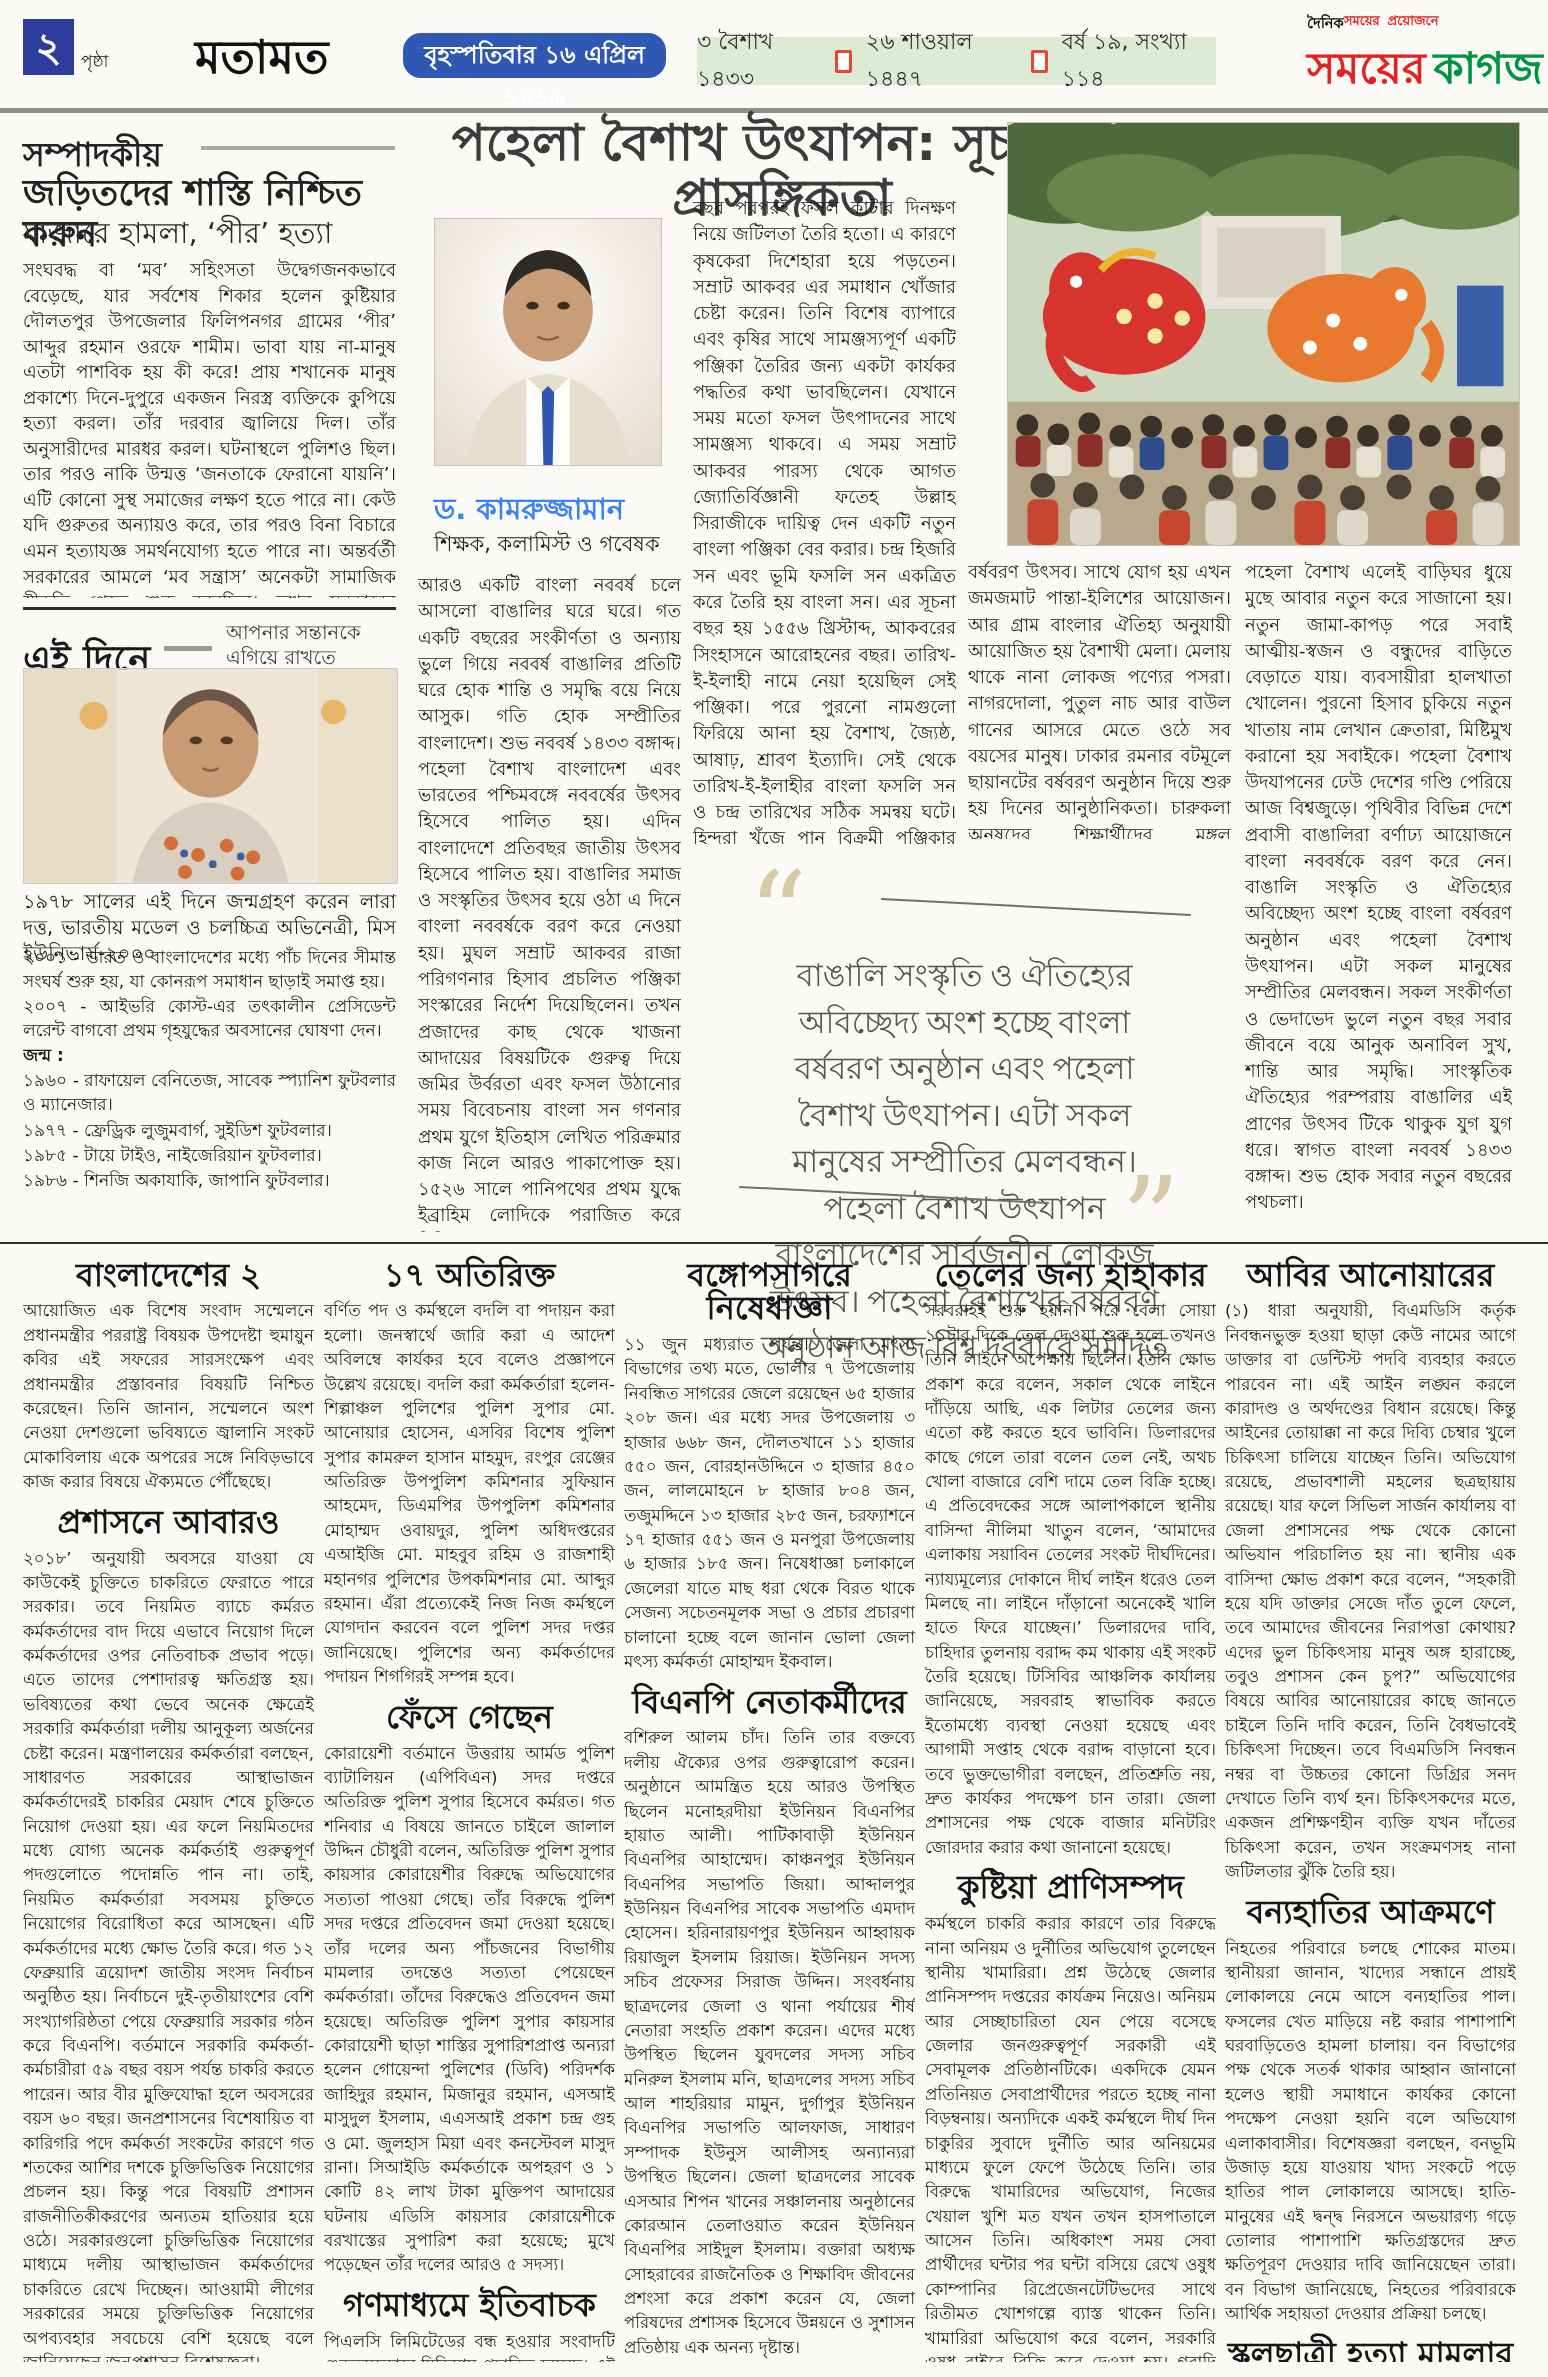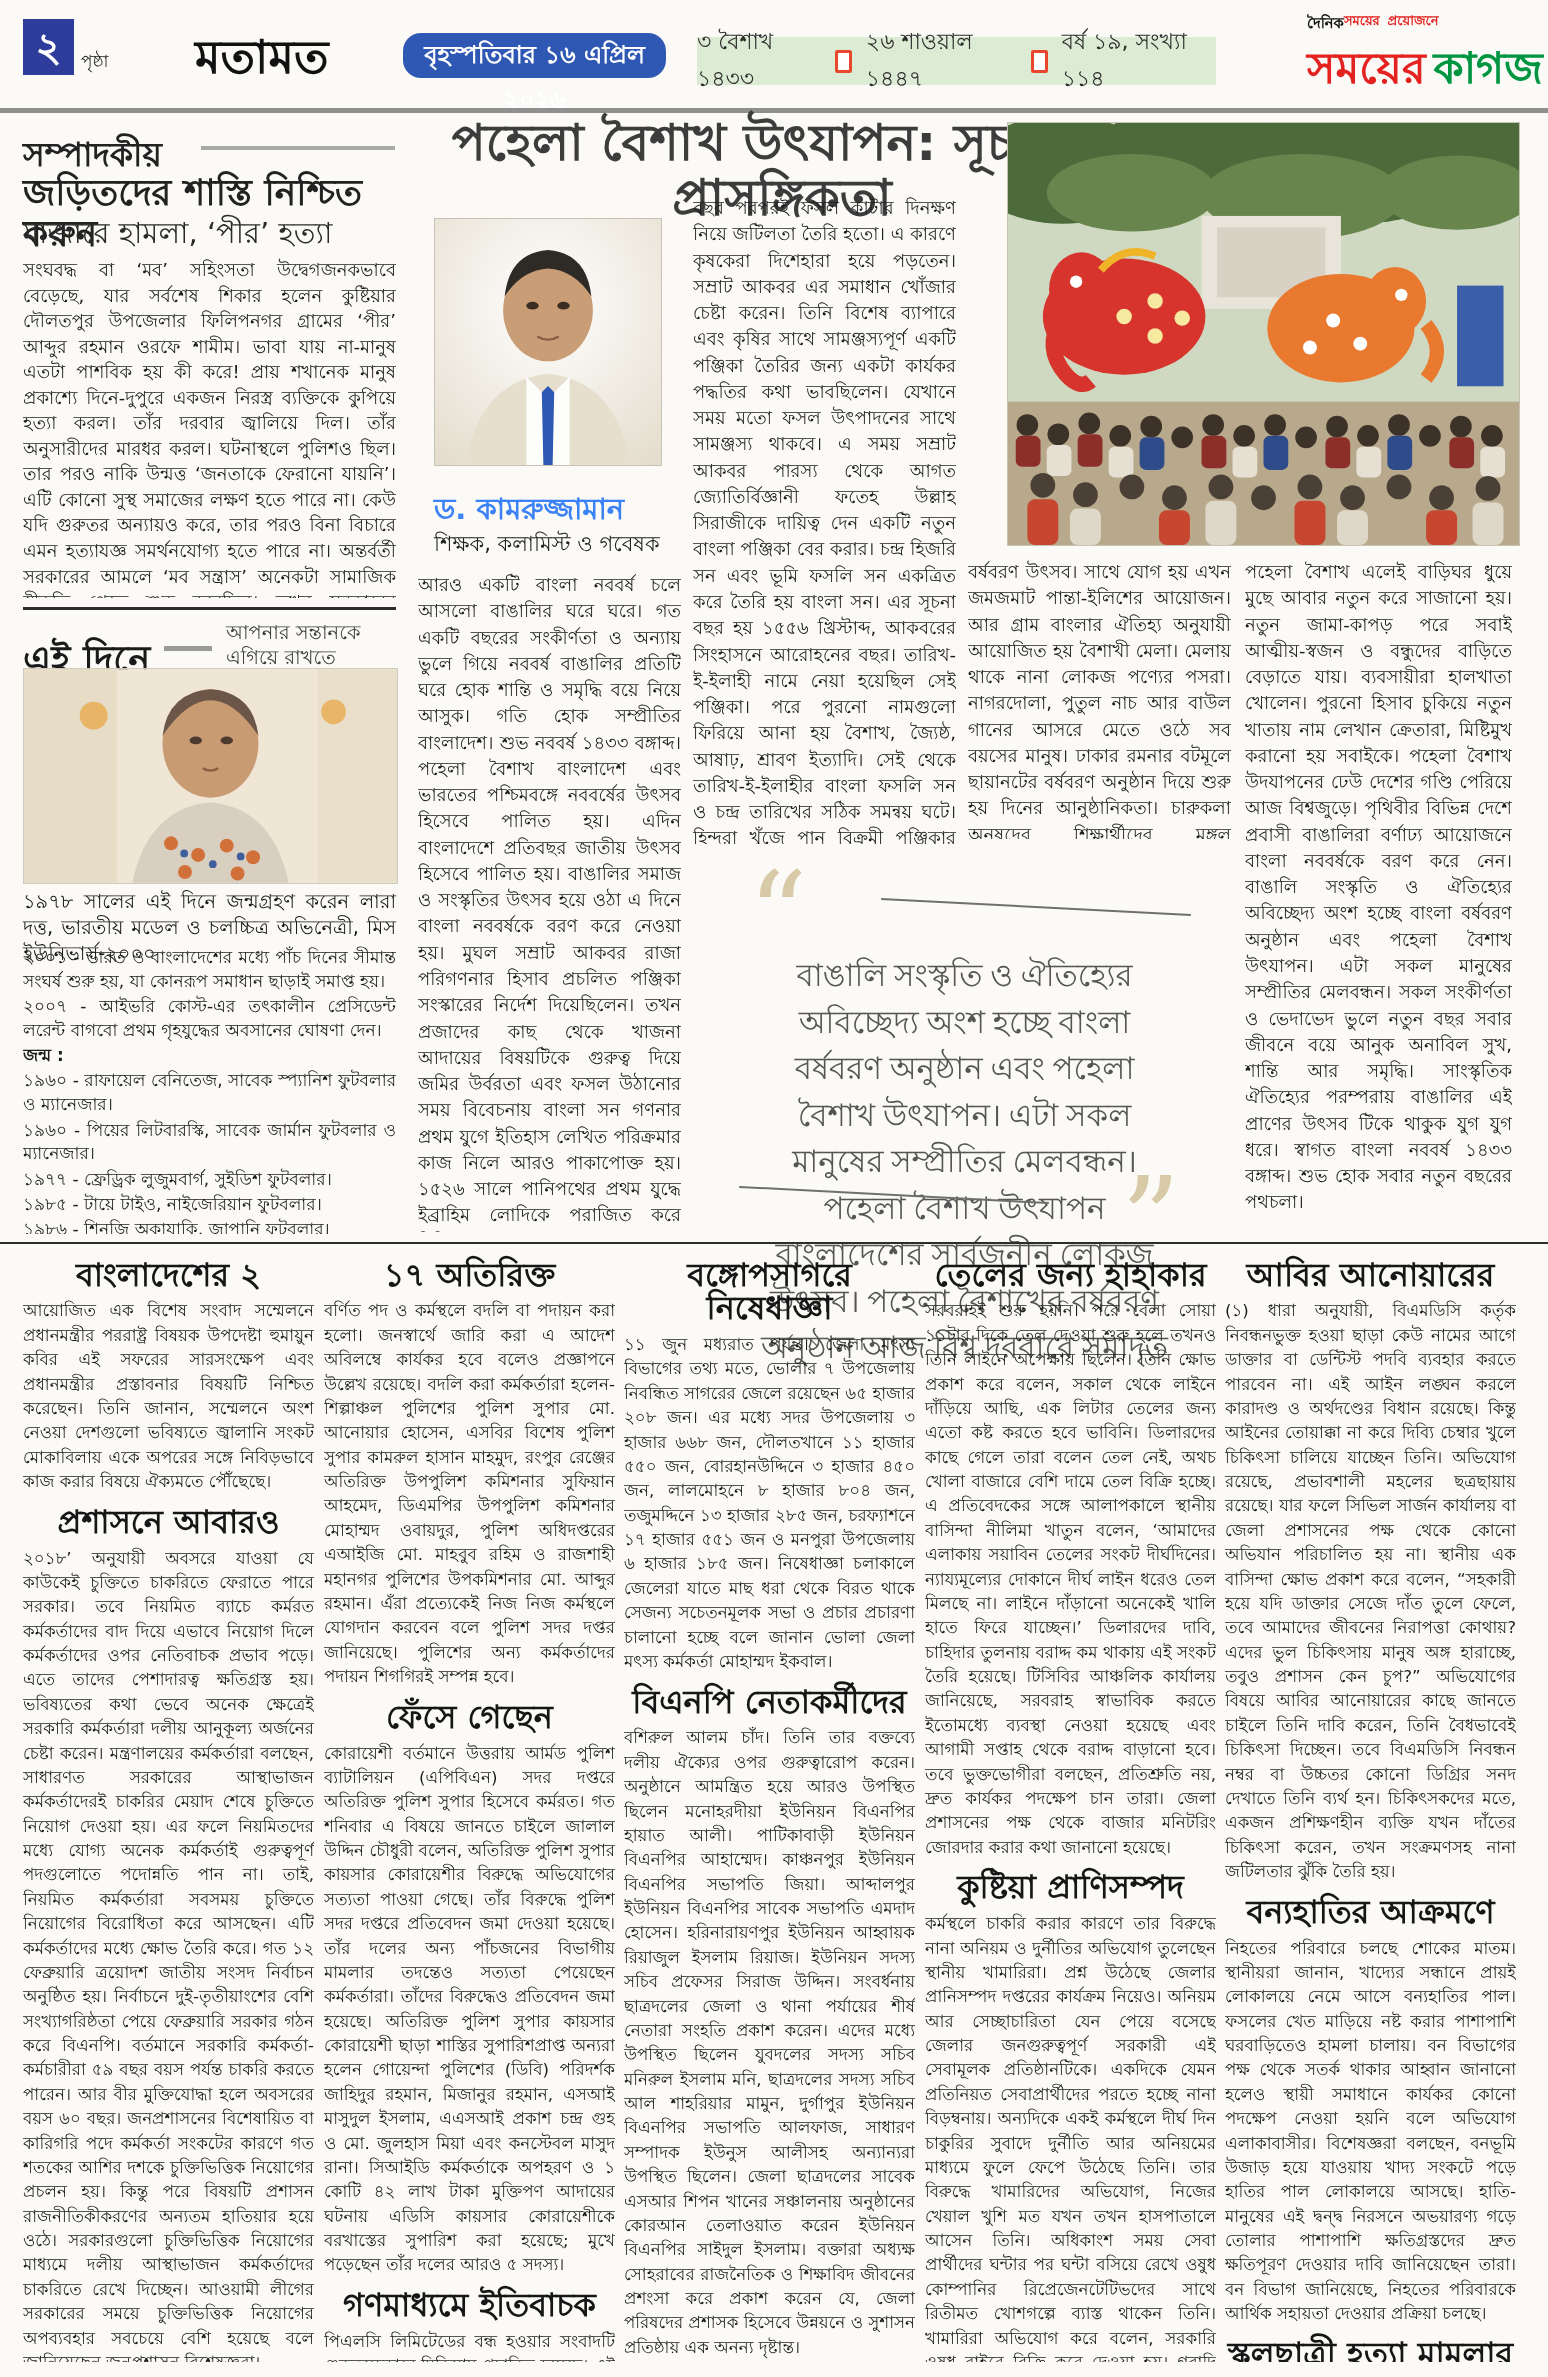--- a/index.html
+++ b/index.html
@@ -112,21 +112,20 @@
           <circle cx="280" cy="242" r="5"></circle>
         </g>
     </svg>
   </div>
   <div class="abs cap just" style="left:23px;top:889px;width:373px;">১৯৭৮ সালের এই দিনে জন্মগ্রহণ করেন লারা দত্ত, ভারতীয় মডেল ও চলচ্চিত্র অভিনেত্রী, মিস ইউনিভার্স-২০০০</div>
   <div class="abs ev just hideov" style="left:23px;top:946px;width:373px;height:288px;">
     <p>২০০১ - ভারত ও বাংলাদেশের মধ্যে পাঁচ দিনের সীমান্ত সংঘর্ষ শুরু হয়, যা কোনরূপ সমাধান ছাড়াই সমাপ্ত হয়।</p>
     <p>২০০৭ - আইভরি কোস্ট-এর তৎকালীন প্রেসিডেন্ট লরেন্ট বাগবো প্রথম গৃহযুদ্ধের অবসানের ঘোষণা দেন।</p>
     <p class="lbl">জন্ম :</p>
     <p>১৯৬০ - রাফায়েল বেনিতেজ, সাবেক স্প্যানিশ ফুটবলার ও ম্যানেজার।</p>
-    <p>১৯৬০ - পিয়ের লিটবারস্কি, সাবেক জার্মান ফুটবলার ও ম্যানেজার।</p>
     <p>১৯৭৭ - ফ্রেড্রিক লুজুমবার্গ, সুইডিশ ফুটবলার।</p>
     <p>১৯৮৫ - টায়ে টাইও, নাইজেরিয়ান ফুটবলার।</p>
     <p>১৯৮৬ - শিনজি অকাযাকি, জাপানি ফুটবলার।</p>
 
   </div>
 
   <div class="abs main-headline" style="left:414px;top:116px;width:736px;">পহেলা বৈশাখ উৎযাপন: সূচনা ও প্রাসঙ্গিকতা</div>
 
   <div class="abs" style="left:1007px;top:122px;width:511px;height:422px;border:0.8px solid #c8c2b4;">
     <svg width="511" height="422" viewBox="0 0 660 545" xmlns="http://www.w3.org/2000/svg">

